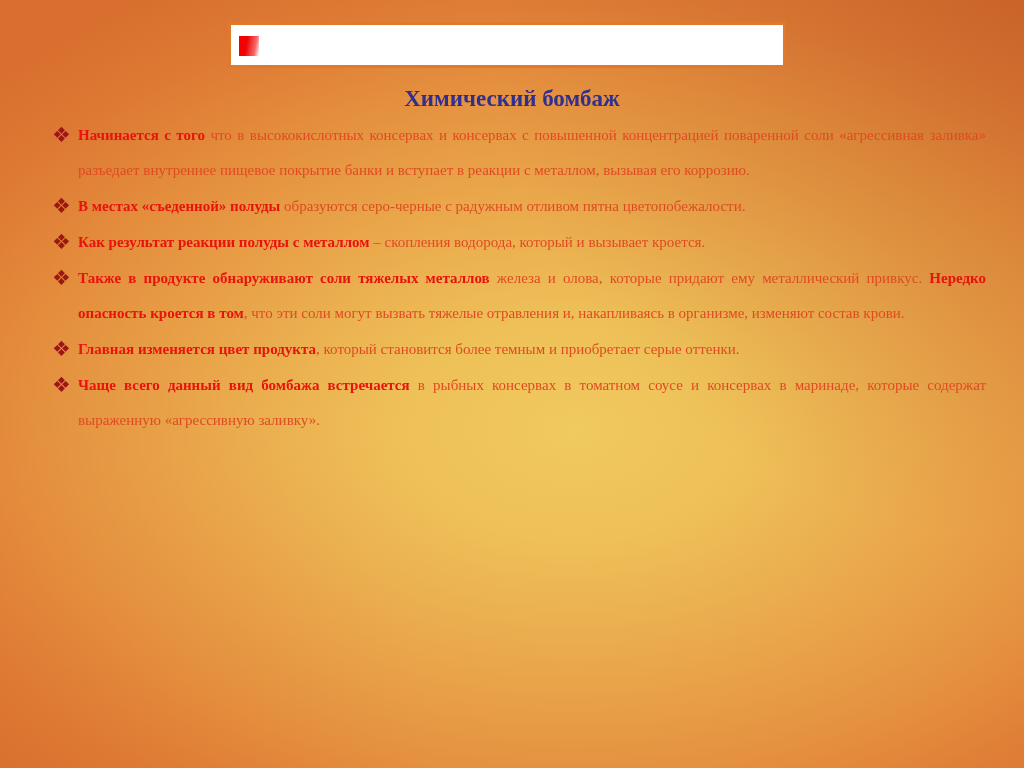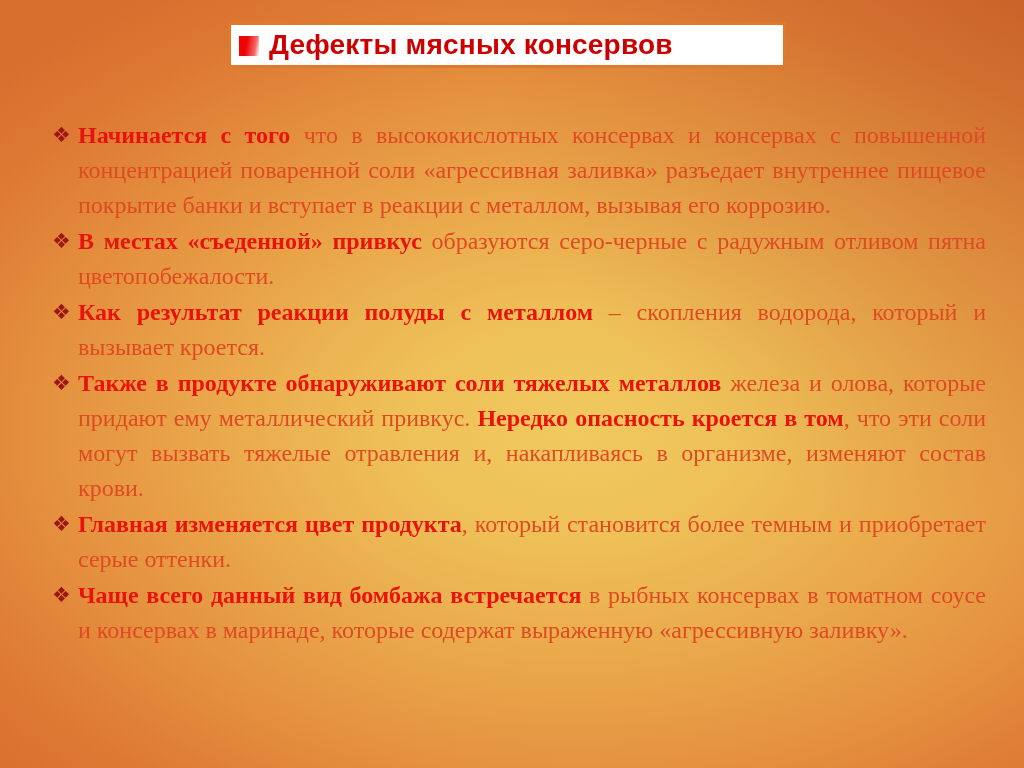--- a/index.html
+++ b/index.html
@@ -110,53 +110,53 @@
     font-size: 21px;
     line-height: 35px;
     color: #9c1616;
     text-align: left;
     font-family: "DejaVu Sans", sans-serif;
   }
   .para {
     flex: 1 1 auto;
     text-align: justify;
     text-justify: inter-word;
-    font-size: 24px;
+    font-size: 15px;
     line-height: 35px;
     color: #e03a1e;
     hyphens: none;
   }
   .para .b {
     font-weight: bold;
     color: #e8130c;
   }
   .para .n {
     font-weight: normal;
     color: #e04a22;
   }
 </style>
 </head>
 <body>
 
 <div id="slide">
 
   <div class="title-box">
     <span class="title-bullet"></span>
-    <span class="title-text">Дефекты мясных консервов</span>
   </div>
 
+  <div class="subtitle">Химический бомбаж</div>
 
   <div class="body">
       <div class="item">
         <div class="marker">❖</div>
         <div class="para"><span class="b">Начинается с того </span><span class="n">что в высококислотных консервах и консервах с повышенной концентрацией поваренной соли «агрессивная заливка» разъедает внутреннее пищевое покрытие банки и вступает в реакции с металлом, вызывая его коррозию.</span></div>
       </div>
       <div class="item">
         <div class="marker">❖</div>
-        <div class="para"><span class="b">В местах «съеденной» привкус </span><span class="n">образуются серо-черные с радужным отливом пятна цветопобежалости.</span></div>
+        <div class="para"><span class="b">В местах «съеденной» полуды </span><span class="n">образуются серо-черные с радужным отливом пятна цветопобежалости.</span></div>
       </div>
       <div class="item">
         <div class="marker">❖</div>
         <div class="para"><span class="b">Как результат реакции полуды с металлом </span><span class="n">– скопления водорода, который и вызывает кроется.</span></div>
       </div>
       <div class="item">
         <div class="marker">❖</div>
         <div class="para"><span class="b">Также в продукте обнаруживают соли тяжелых металлов </span><span class="n">железа и олова, которые придают ему металлический привкус. </span><span class="b">Нередко опасность кроется в том</span><span class="n">, что эти соли могут вызвать тяжелые отравления и, накапливаясь в организме, изменяют состав крови.</span></div>
       </div>
       <div class="item">

